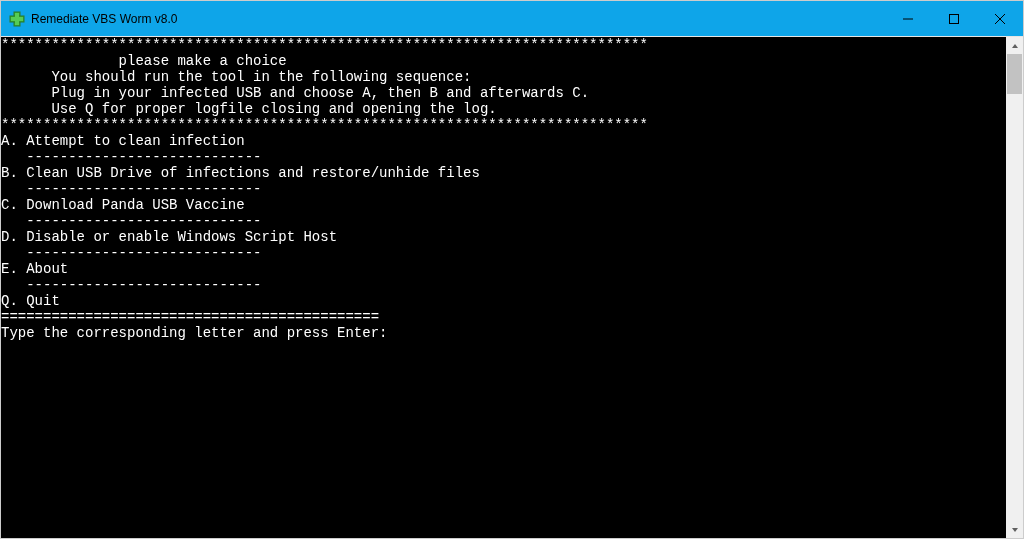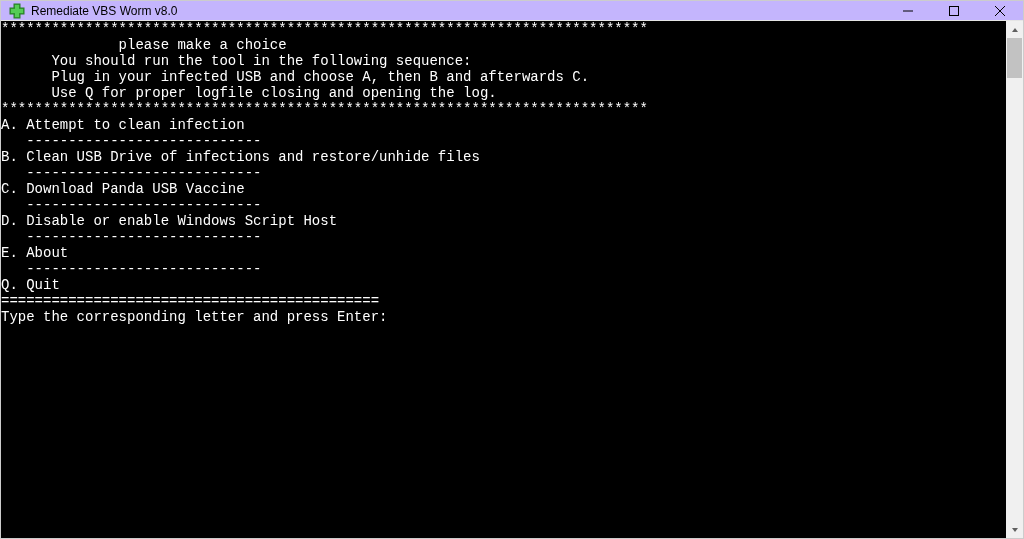--- a/index.html
+++ b/index.html
@@ -12,22 +12,22 @@
   }
   .window {
     width: 1024px;
     height: 539px;
     background: #ffffff;
     display: flex;
     flex-direction: column;
     border: 1px solid #cccccc;
   }
   .titlebar {
-    height: 20px;
-    background: #c4b5fd;
+    height: 36px;
+    background: #0ea5e9;
     display: flex;
     align-items: center;
     padding-left: 8px;
     flex-shrink: 0;
     border-bottom: 1px solid #e5e5e5;
   }
   .app-icon {
     width: 16px;
     height: 16px;
     margin-right: 6px;

